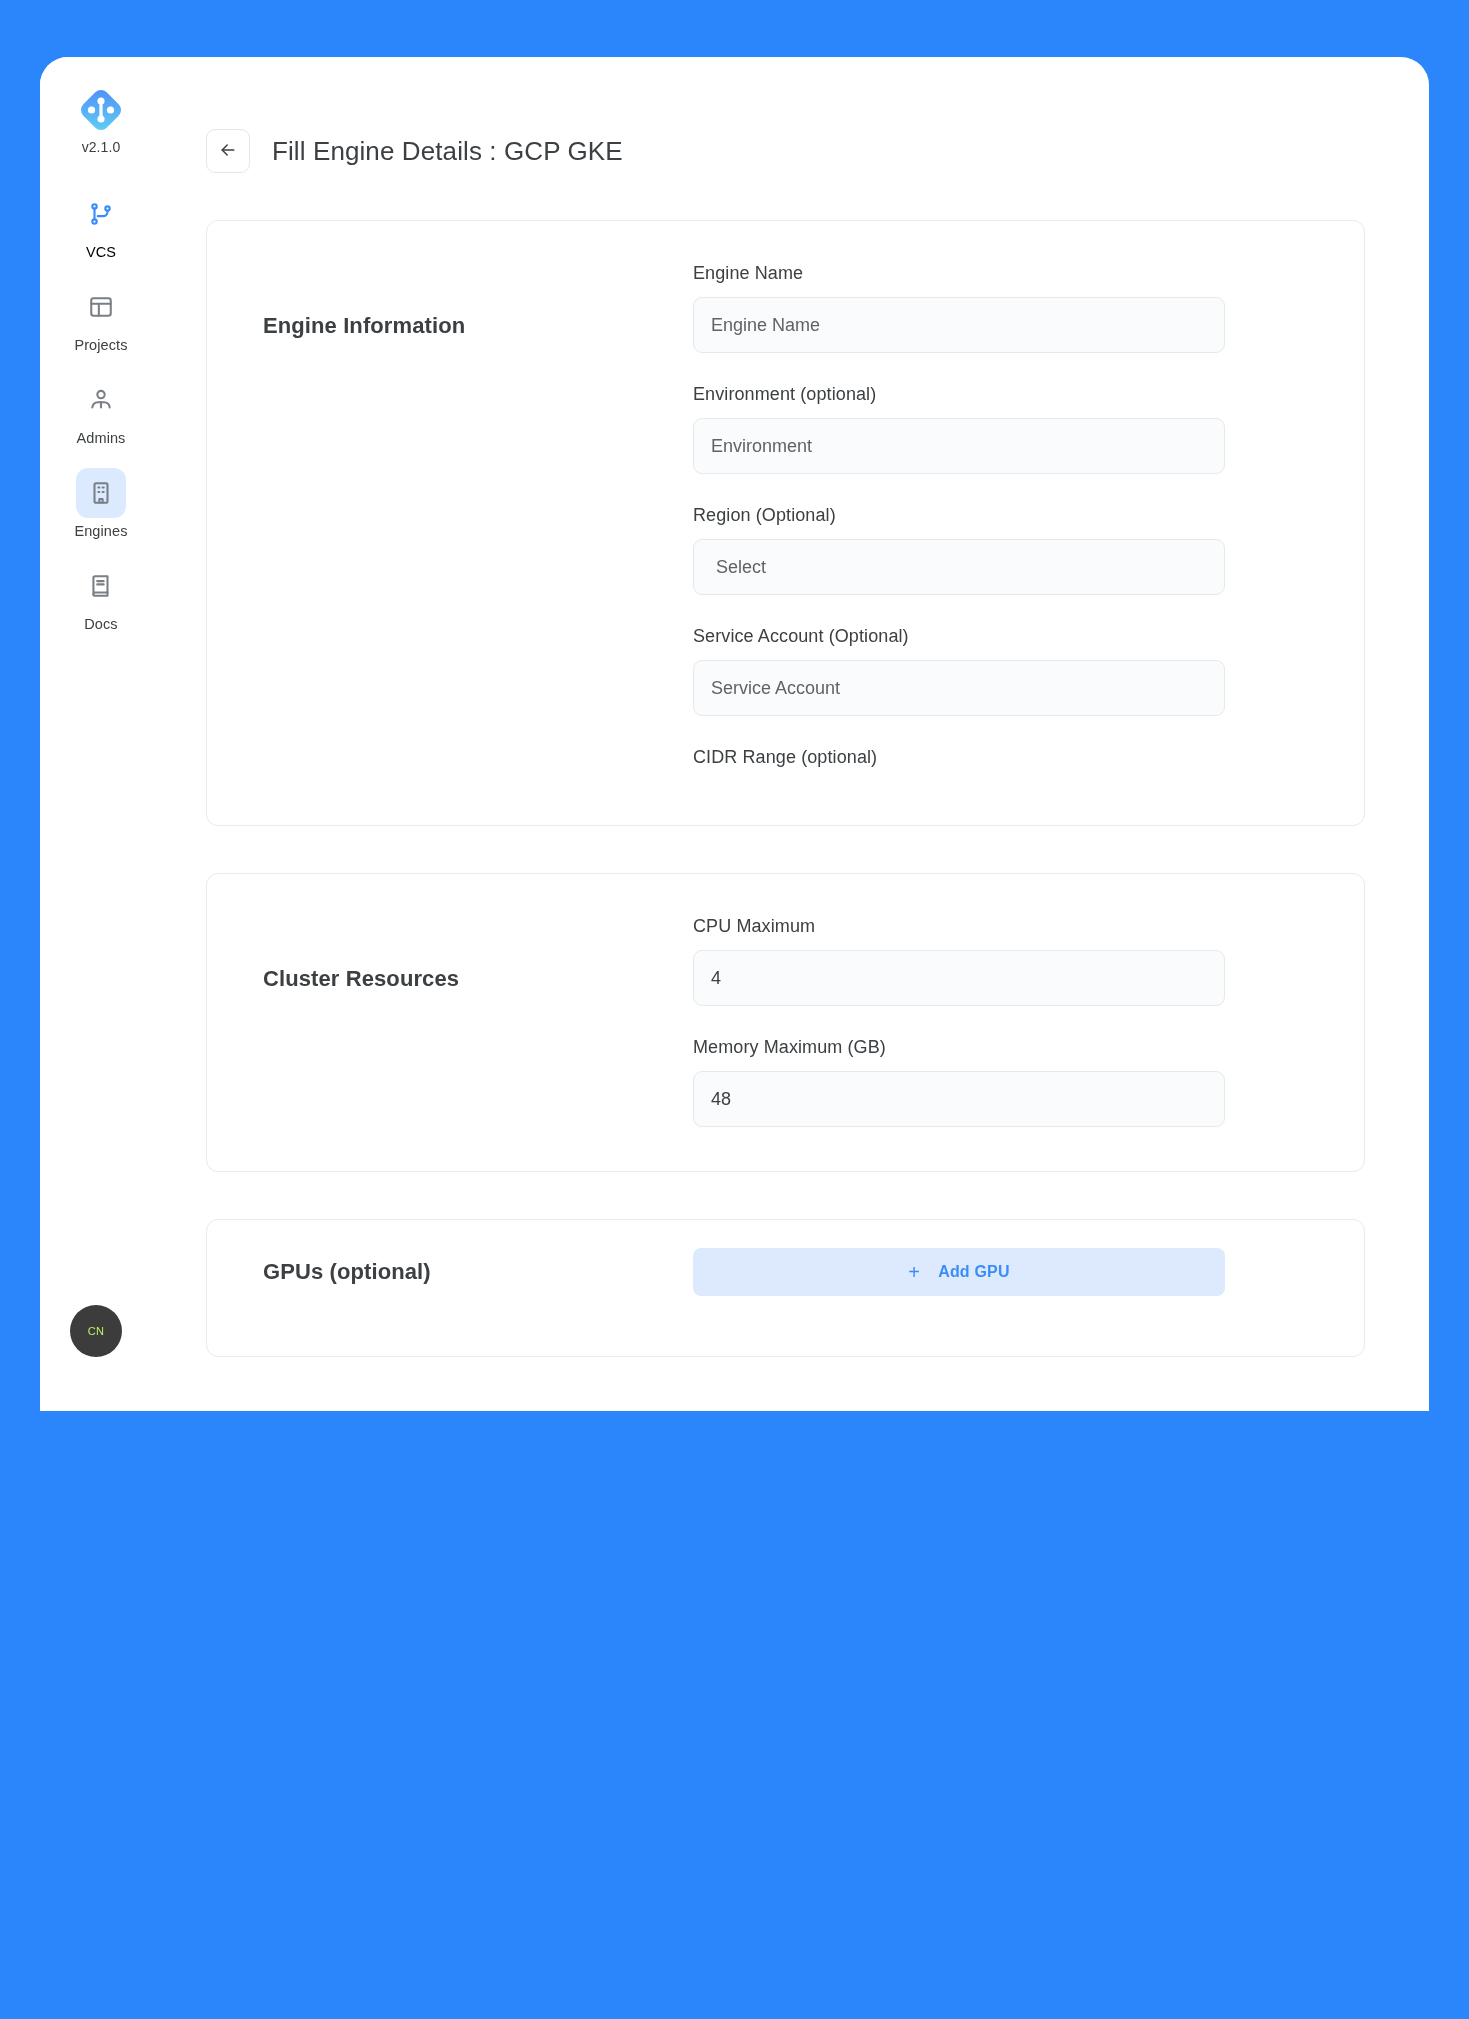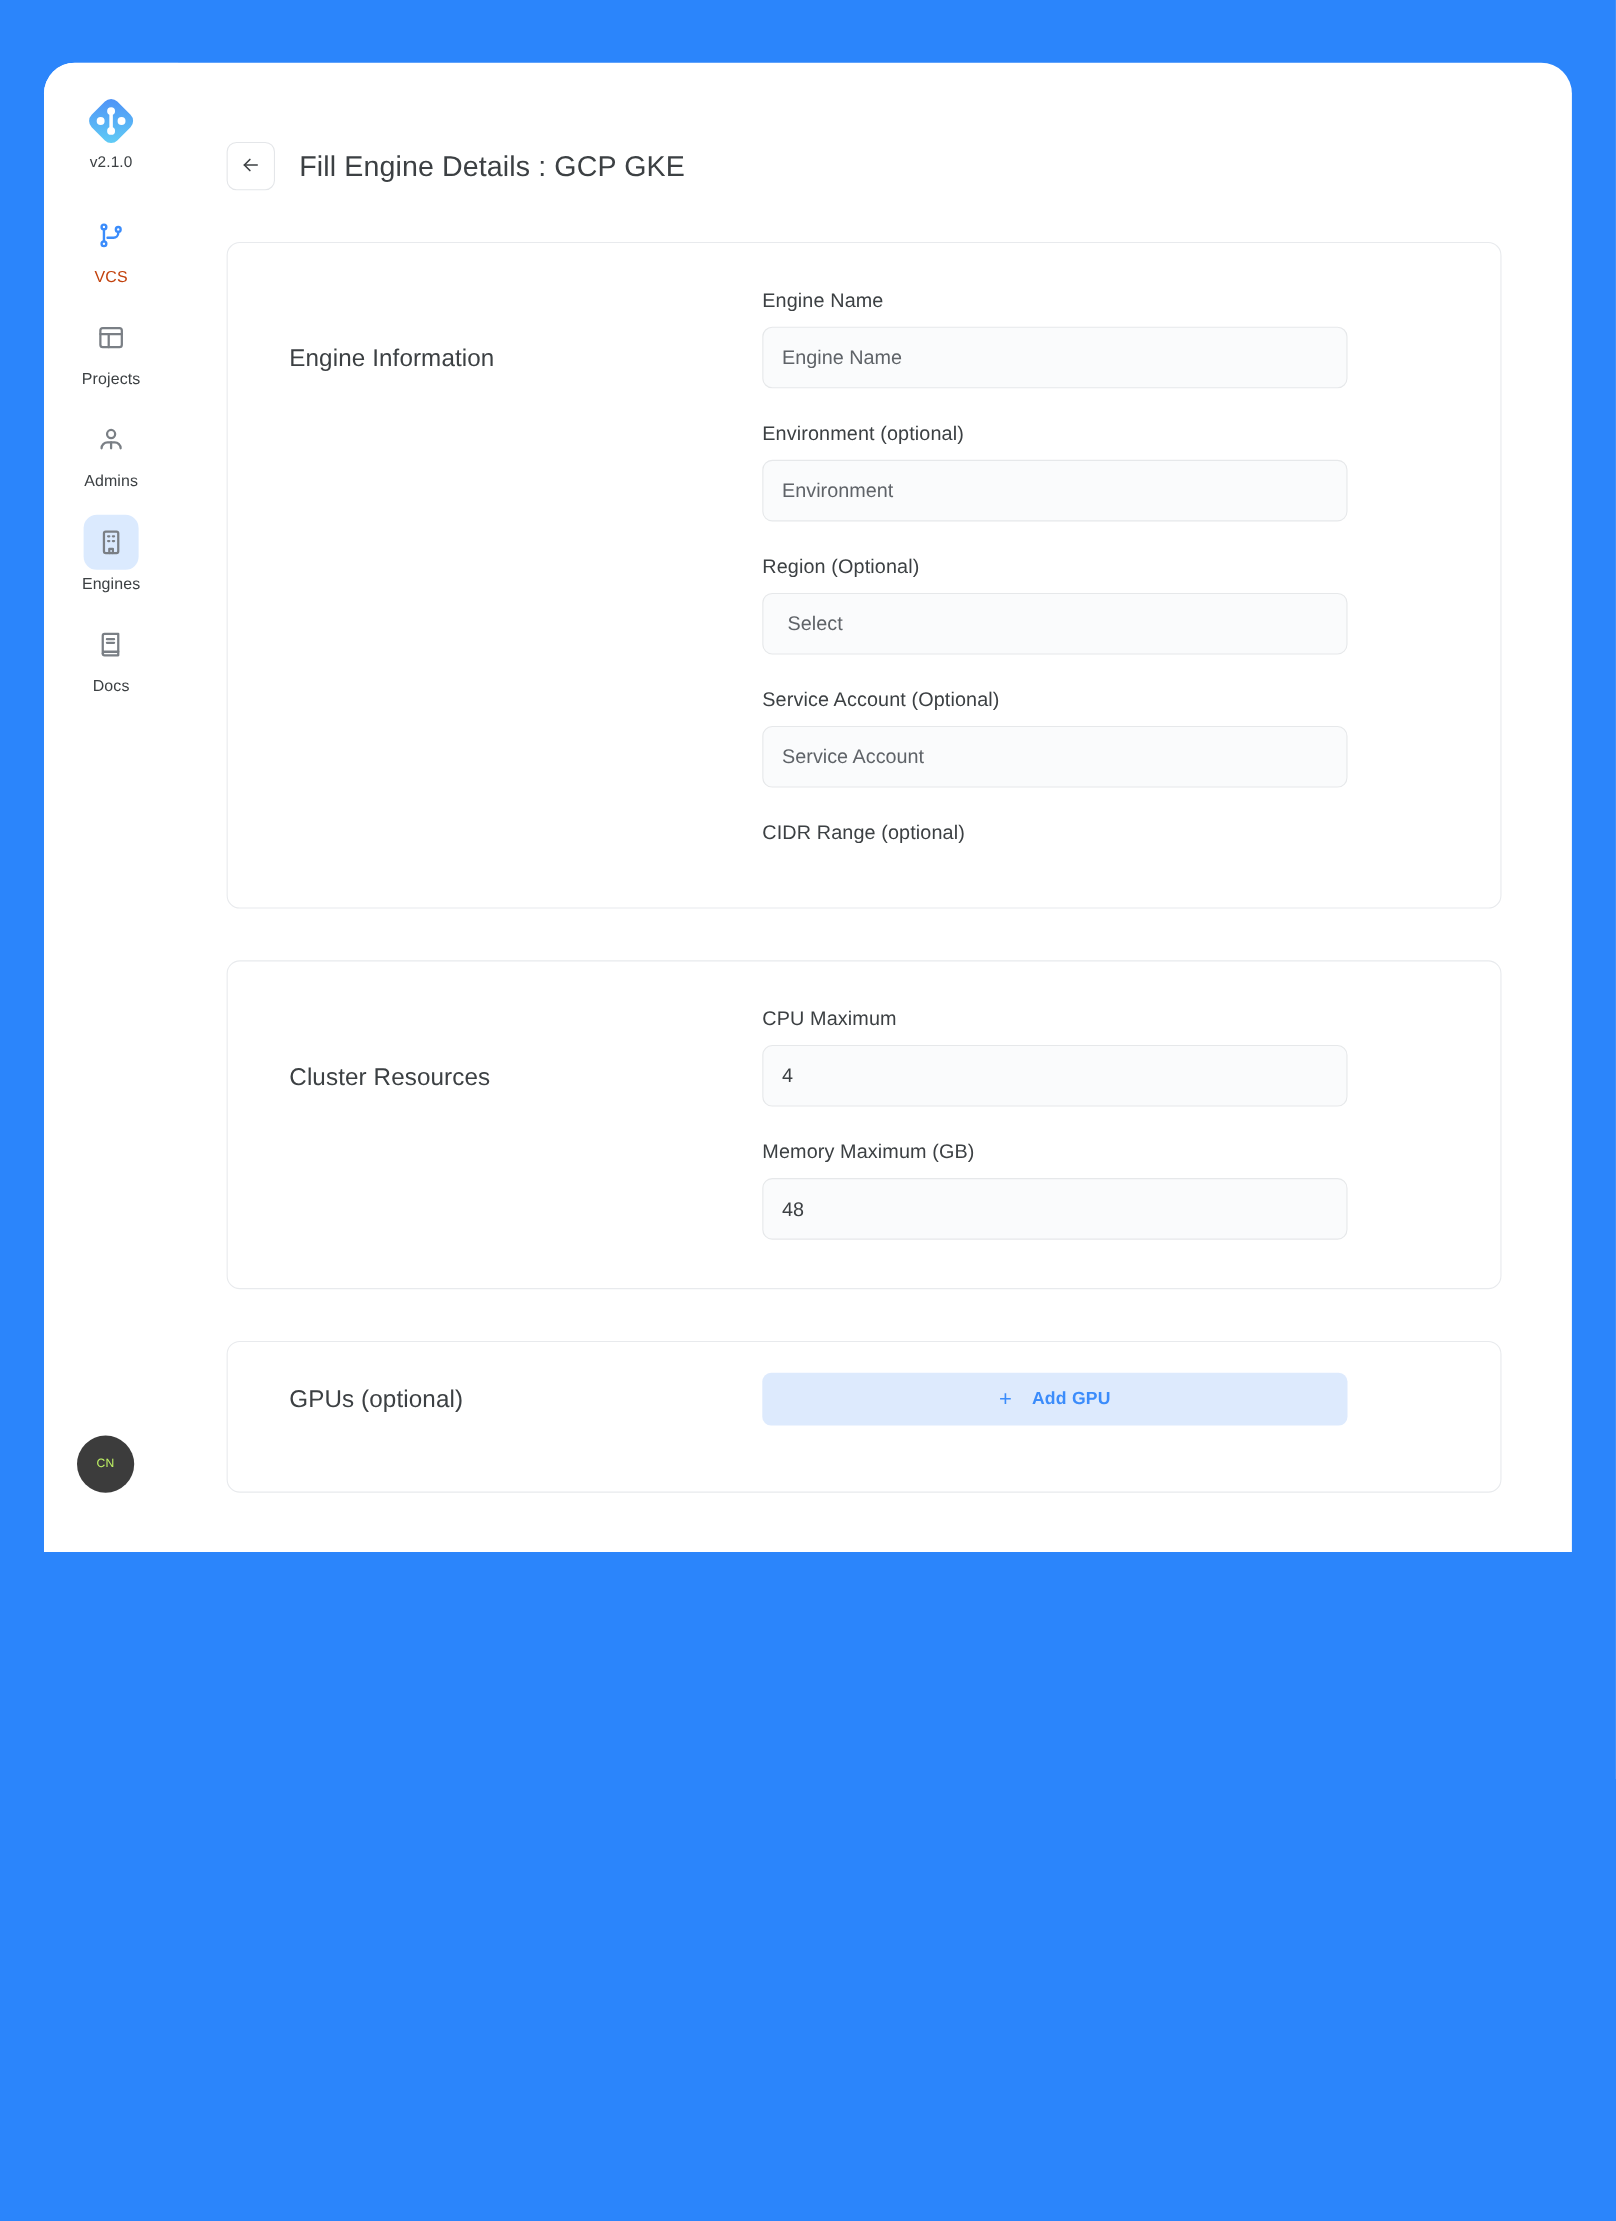--- a/index.html
+++ b/index.html
@@ -70,21 +70,21 @@
   }
   .nav-item.active .nav-icon-box {
     background: #dbeafe;
   }
   .nav-label {
     font-size: 14.5px;
     color: #3c4043;
     letter-spacing: .1px;
   }
   .nav-item.current-section .nav-label {
-    color: #c2410c;
+    color: #000000;
   }
   .nav-icon-box svg { display: block; }
 
   .avatar {
     position: absolute;
     left: 30px;
     bottom: 54px;
     width: 52px;
     height: 52px;
     border-radius: 50%;
@@ -139,21 +139,21 @@
     display: flex;
     padding: 42px 44px 44px 56px;
   }
   .card-title-col {
     flex: 0 0 430px;
     padding-top: 50px;
   }
   .card-title {
     font-size: 22px;
     color: #3c4043;
-    font-weight: 400;
+    font-weight: 700;
     letter-spacing: .1px;
   }
   .card-fields-col {
     flex: 1;
     max-width: 532px;
   }
   .field { margin-bottom: 31px; }
   .field:last-child { margin-bottom: 0; }
   .field-label {
     display: block;

